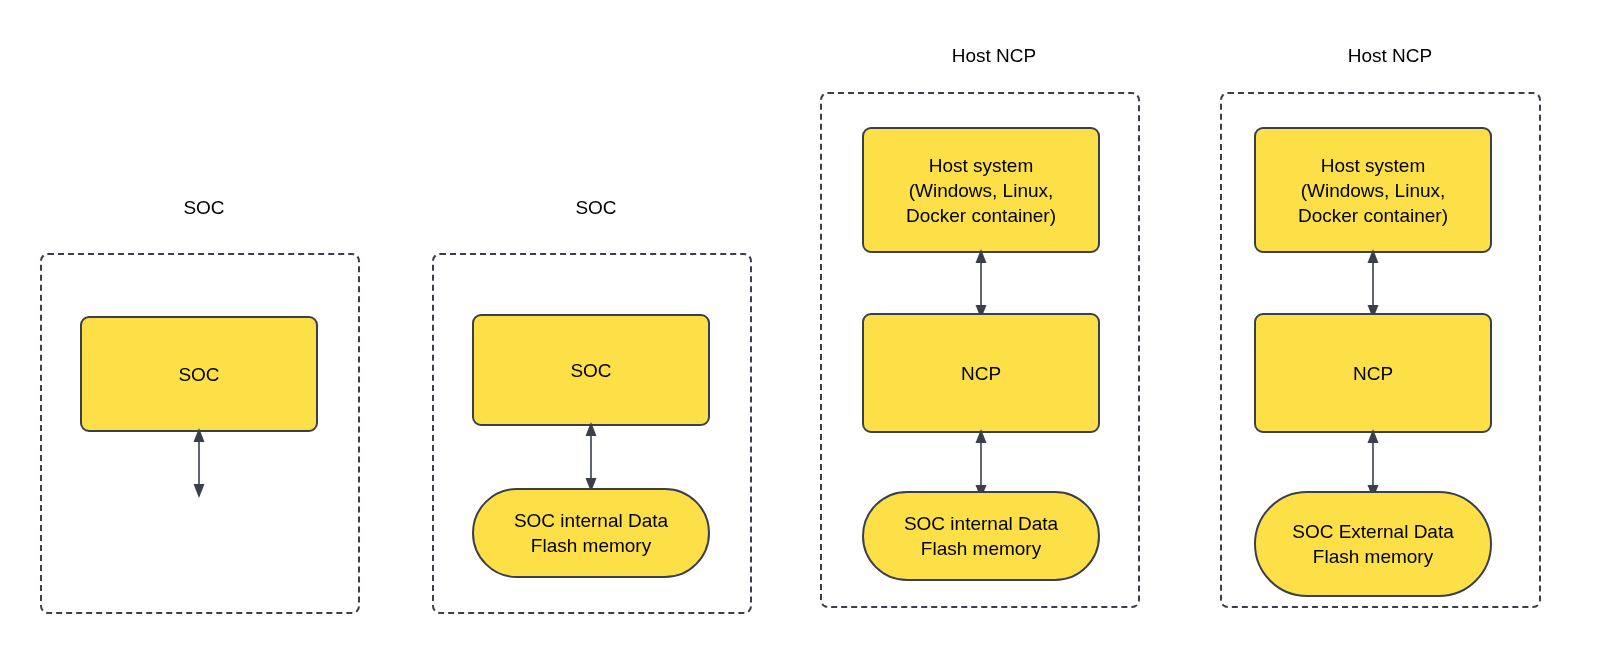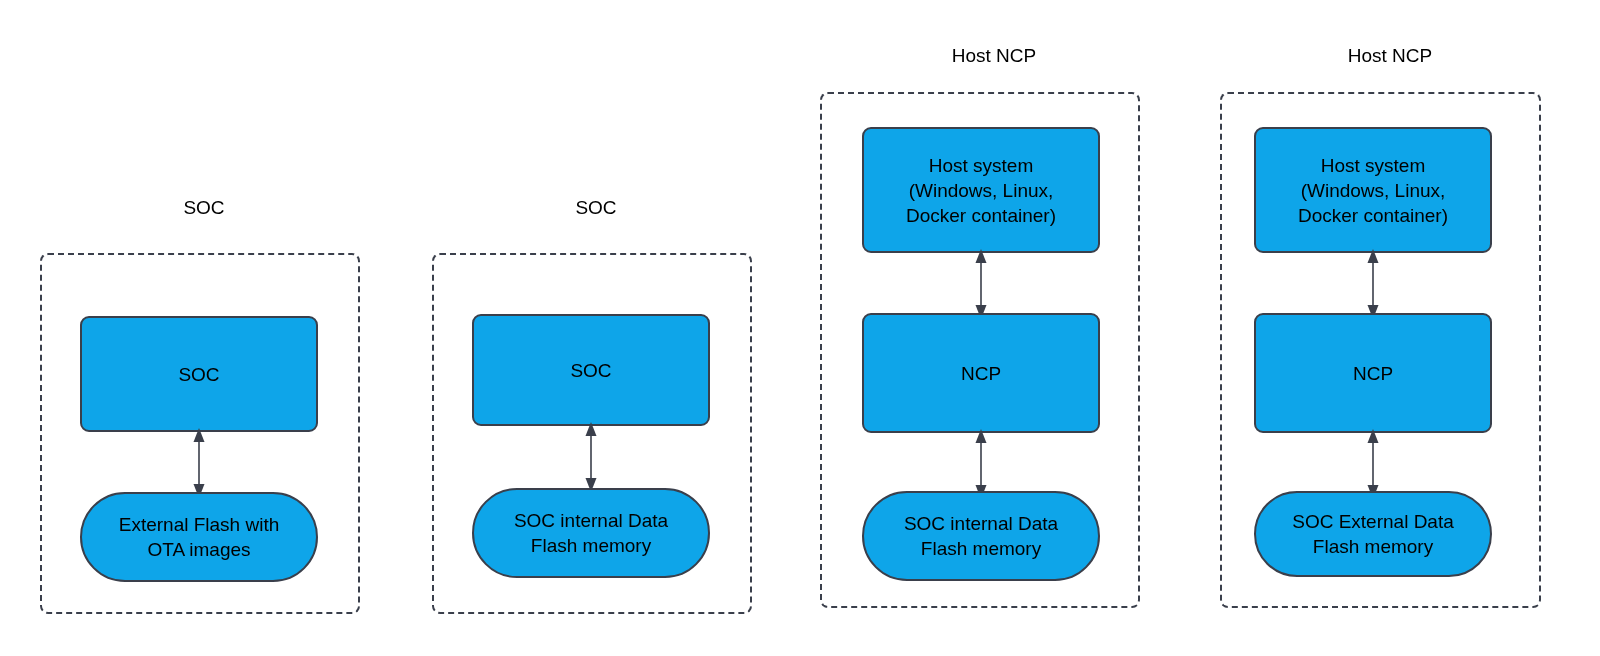--- a/index.html
+++ b/index.html
@@ -44,21 +44,21 @@
     border: 2px dashed #3a3f4b;
     border-radius: 8px;
     background: transparent;
   }
 
   
   .node {
     position: absolute;
     box-sizing: border-box;
     border: 2px solid #3a3f4b;
-    background: #0ea5e9;
+    background: #fde047;
     display: flex;
     align-items: center;
     justify-content: center;
     text-align: center;
     font-size: 19px;
     line-height: 25px;
     color: #000000;
   }
 
   .node.rect {
@@ -94,24 +94,20 @@
     <div class="node rect" style="left:40px; top:120px; width:238px; height:116px;">
       <span class="node-label">SOC</span>
     </div>
 
     <svg class="arrow" style="left:148px; top:232px;" width="22" height="70" viewBox="0 0 22 70">
       <line x1="11" y1="8" x2="11" y2="62" stroke="#3a3f4b" stroke-width="1.6"></line>
       <polygon points="11,0 5.5,14 16.5,14" fill="#3a3f4b"></polygon>
       <polygon points="11,70 5.5,56 16.5,56" fill="#3a3f4b"></polygon>
     </svg>
 
-    <div class="node pill" style="left:40px; top:296px; width:238px; height:90px;">
-      <span class="node-label">External Flash with
-OTA images</span>
-    </div>
   </div>
 
   <div class="group" style="left:432px; top:196px; width:320px; height:420px;">
 
     <div class="group-title" style="top:0px;">SOC</div>
 
     <div class="dashed-container" style="left:0px; top:57px; width:320px; height:361px;"></div>
 
     <div class="node rect" style="left:40px; top:118px; width:238px; height:112px;">
       <span class="node-label">SOC</span>
@@ -184,19 +180,19 @@
     <div class="node rect" style="left:43px; top:269px; width:238px; height:120px;">
       <span class="node-label">NCP</span>
     </div>
 
     <svg class="arrow" style="left:151px; top:385px;" width="22" height="70" viewBox="0 0 22 70">
       <line x1="11" y1="8" x2="11" y2="62" stroke="#3a3f4b" stroke-width="1.6"></line>
       <polygon points="11,0 5.5,14 16.5,14" fill="#3a3f4b"></polygon>
       <polygon points="11,70 5.5,56 16.5,56" fill="#3a3f4b"></polygon>
     </svg>
 
-    <div class="node pill" style="left:43px; top:447px; width:238px; height:86px;">
+    <div class="node pill" style="left:43px; top:447px; width:238px; height:106px;">
       <span class="node-label">SOC External Data
 Flash memory</span>
     </div>
   </div>
 
 </div>
 
 </body></html>

